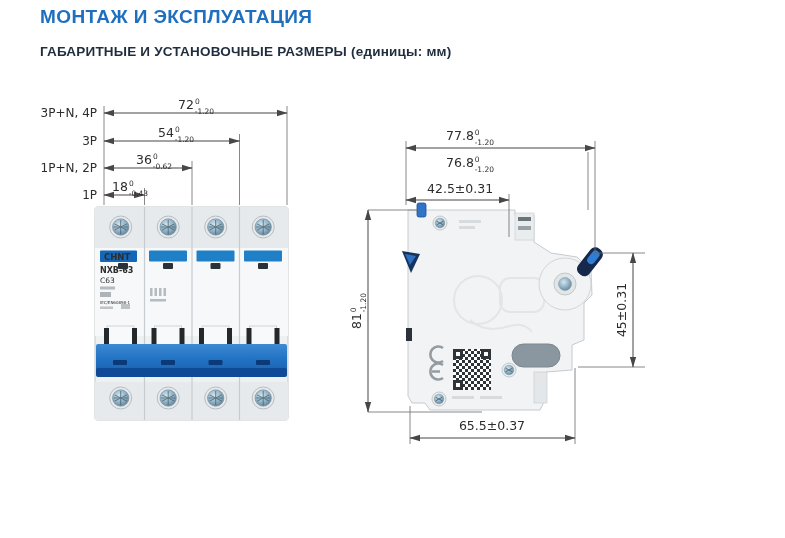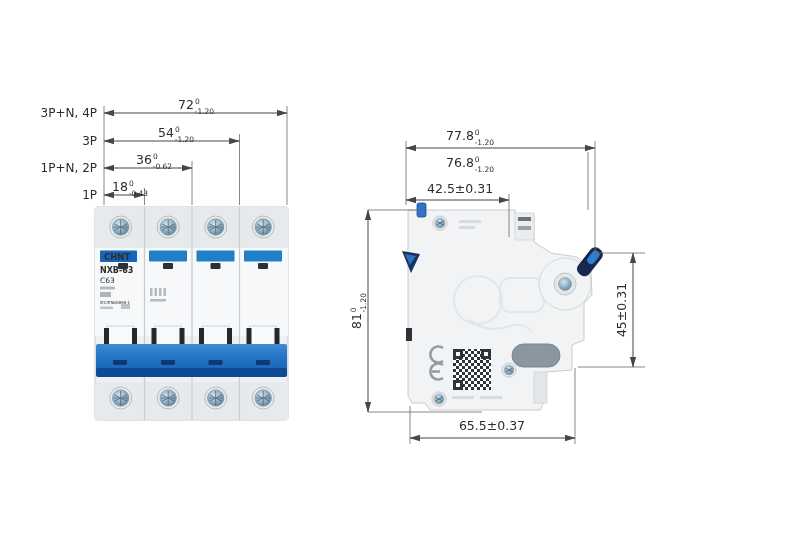--- a/index.html
+++ b/index.html
@@ -15,20 +15,22 @@
   .tolu{font-size:7.5px;}
   .toll{font-size:7.5px;}
   .plabel{font-size:12px;}
   .dline{stroke:#474747;stroke-width:1;fill:none;}
   .eline{stroke:#6a6a6a;stroke-width:0.8;fill:none;}
 </style>
 </head>
 <body>
 
 <div class="page">
+  <div class="page-title">МОНТАЖ И ЭКСПЛУАТАЦИЯ</div>
+  <div class="page-subtitle">ГАБАРИТНЫЕ И УСТАНОВОЧНЫЕ РАЗМЕРЫ (единицы: мм)</div>
 
   <svg width="785" height="538" viewBox="0 0 785 538">
     <defs>
       <marker id="ah" orient="auto-start-reverse" markerWidth="11" markerHeight="8" refX="9.5" refY="3" viewBox="0 0 10 6">
         <path d="M0,0 L10,3 L0,6 z" fill="#474747"></path>
       </marker>
       <radialGradient id="sg" cx="40%" cy="35%" r="75%">
         <stop offset="0" stop-color="#d5e5ee"></stop>
         <stop offset="0.55" stop-color="#8fb0c4"></stop>
         <stop offset="1" stop-color="#5b7a8e"></stop>

